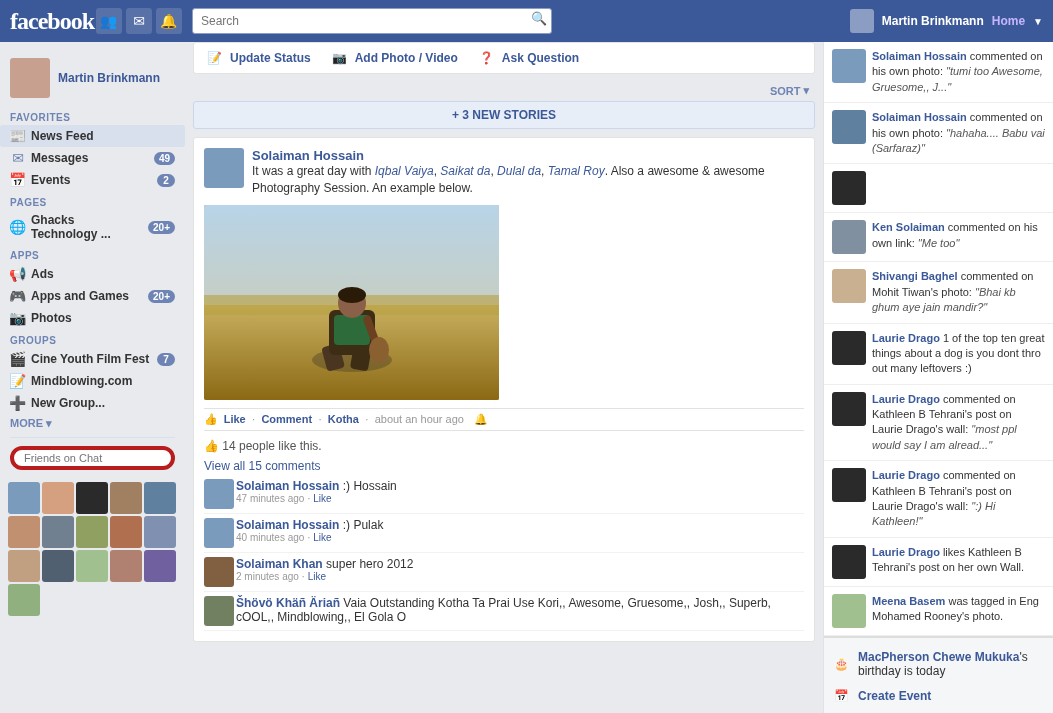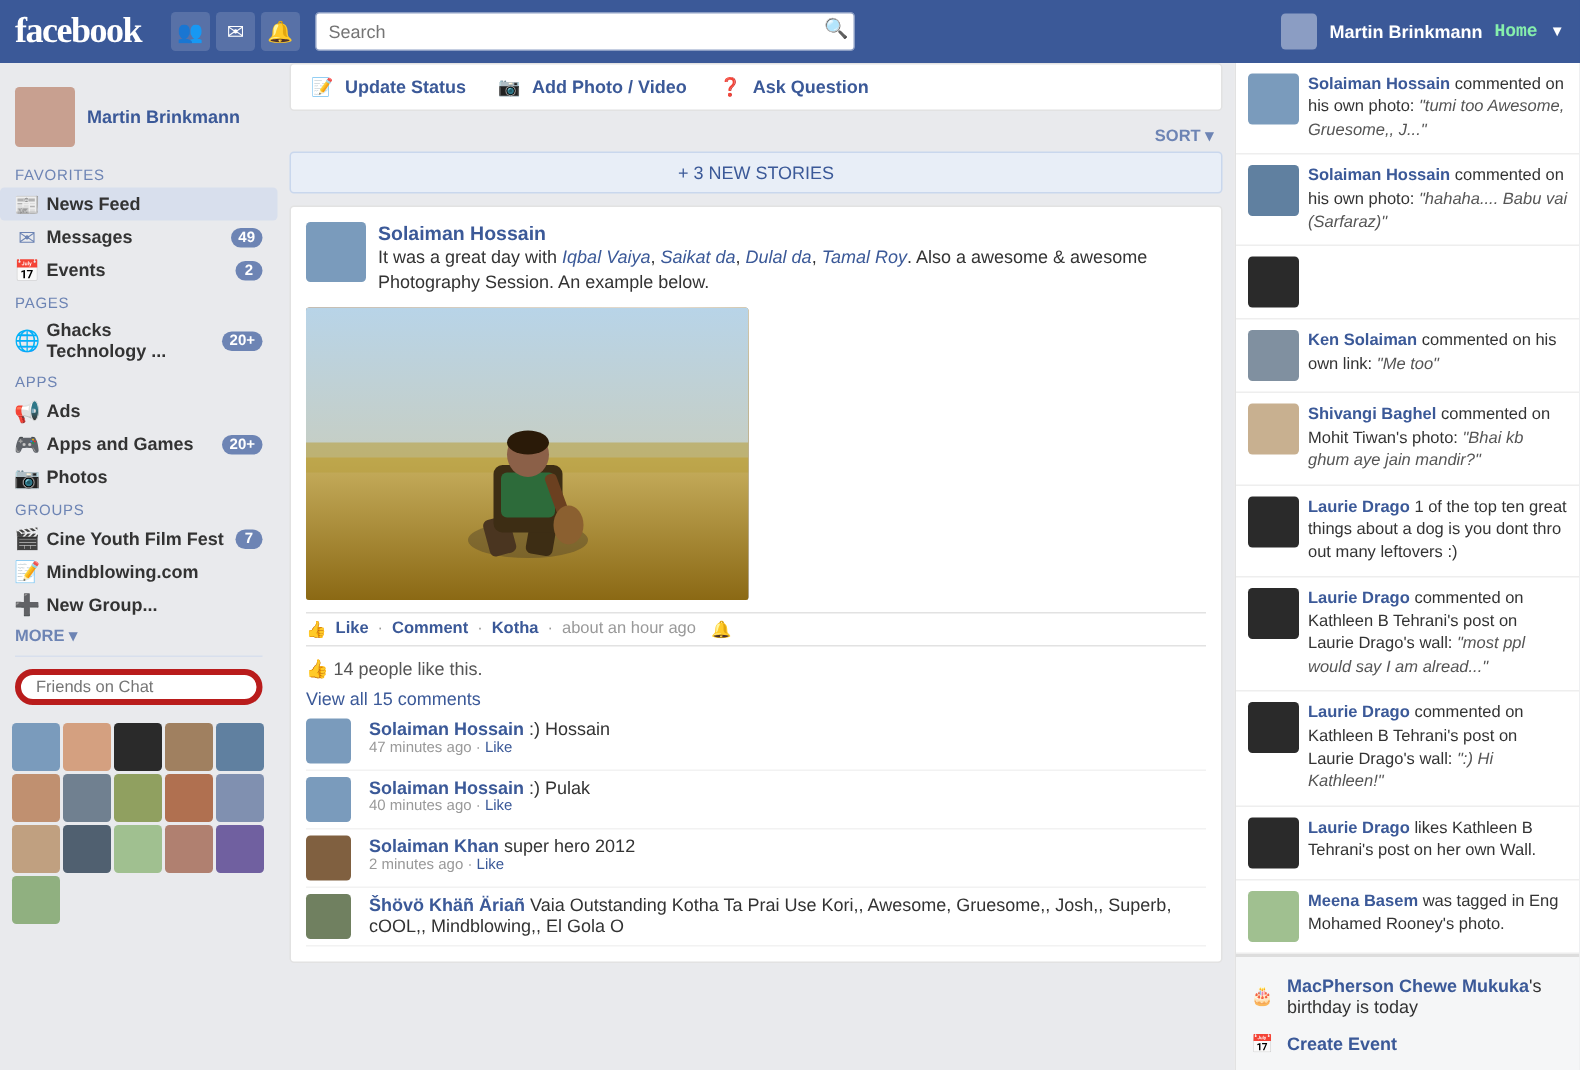--- a/index.html
+++ b/index.html
@@ -15,21 +15,21 @@
       position: fixed;
       top: 0; left: 0; right: 0;
       z-index: 100;
     }
     #topnav .logo {
       color: #fff;
       font-size: 24px;
       font-weight: bold;
       font-family: Georgia, serif;
       letter-spacing: -1px;
-      margin-right: 20px;
+      margin-right: 2px;
       flex-shrink: 0;
     }
     #topnav .nav-icons {
       display: flex;
       align-items: center;
       gap: 4px;
       margin-right: 10px;
     }
     #topnav .nav-icon-btn {
       color: #fff;
@@ -78,26 +78,25 @@
       background: #8b9dc3;
       overflow: hidden;
     }
     #topnav .right-nav .user-name {
       color: #fff;
       font-size: 12px;
       font-weight: bold;
       cursor: pointer;
     }
     #topnav .right-nav .home-btn {
-      color: #86efac;
+      color: #c4b5fd;
       font-size: 12px;
       font-weight: bold;
       background: none; border: none;
       cursor: pointer;
-      font-family: Liberation Mono, monospace;
     }
     #topnav .right-nav .dropdown-btn {
       color: #fff;
       background: none; border: none;
       cursor: pointer;
       font-size: 10px;
     }
 
     
     .page-wrap {
@@ -128,21 +127,21 @@
       flex-shrink: 0;
     }
     .sidebar-profile-name {
       color: #3b5998;
       font-weight: bold;
       font-size: 12px;
     }
     .sidebar-section-title {
       color: #6d84b4;
       font-size: 10px;
-      font-weight: normal;
+      font-weight: bold;
       text-transform: uppercase;
       padding: 6px 10px 2px;
       letter-spacing: 0.5px;
     }
     .sidebar-item {
       display: flex;
       align-items: center;
       padding: 3px 10px;
       cursor: pointer;
       border-radius: 3px;
@@ -253,21 +252,21 @@
       gap: 3px;
     }
     .new-stories-bar {
       background: #e8eef7;
       border: 1px solid #c9d7ed;
       border-radius: 3px;
       text-align: center;
       padding: 6px;
       color: #3b5998;
       font-size: 12px;
-      font-weight: normal;
+      font-weight: bold;
       margin-bottom: 8px;
       cursor: pointer;
     }
 
     
     .post-card {
       background: #fff;
       border: 1px solid #e2e2e2;
       border-radius: 3px;
       margin-bottom: 8px;
@@ -325,21 +324,21 @@
     .view-comments {
       color: #3b5998;
       font-size: 12px;
       cursor: pointer;
       padding: 2px 0;
     }
 
     
     .comment {
       display: flex;
-      gap: 12px;
+      gap: 2px;
       padding: 4px 0;
       border-bottom: 1px solid #f2f2f2;
     }
     .comment-avatar {
       width: 30px; height: 30px;
       border-radius: 3px;
       background: #c0c6d4;
       flex-shrink: 0;
     }
     .comment-body { flex: 1; }

